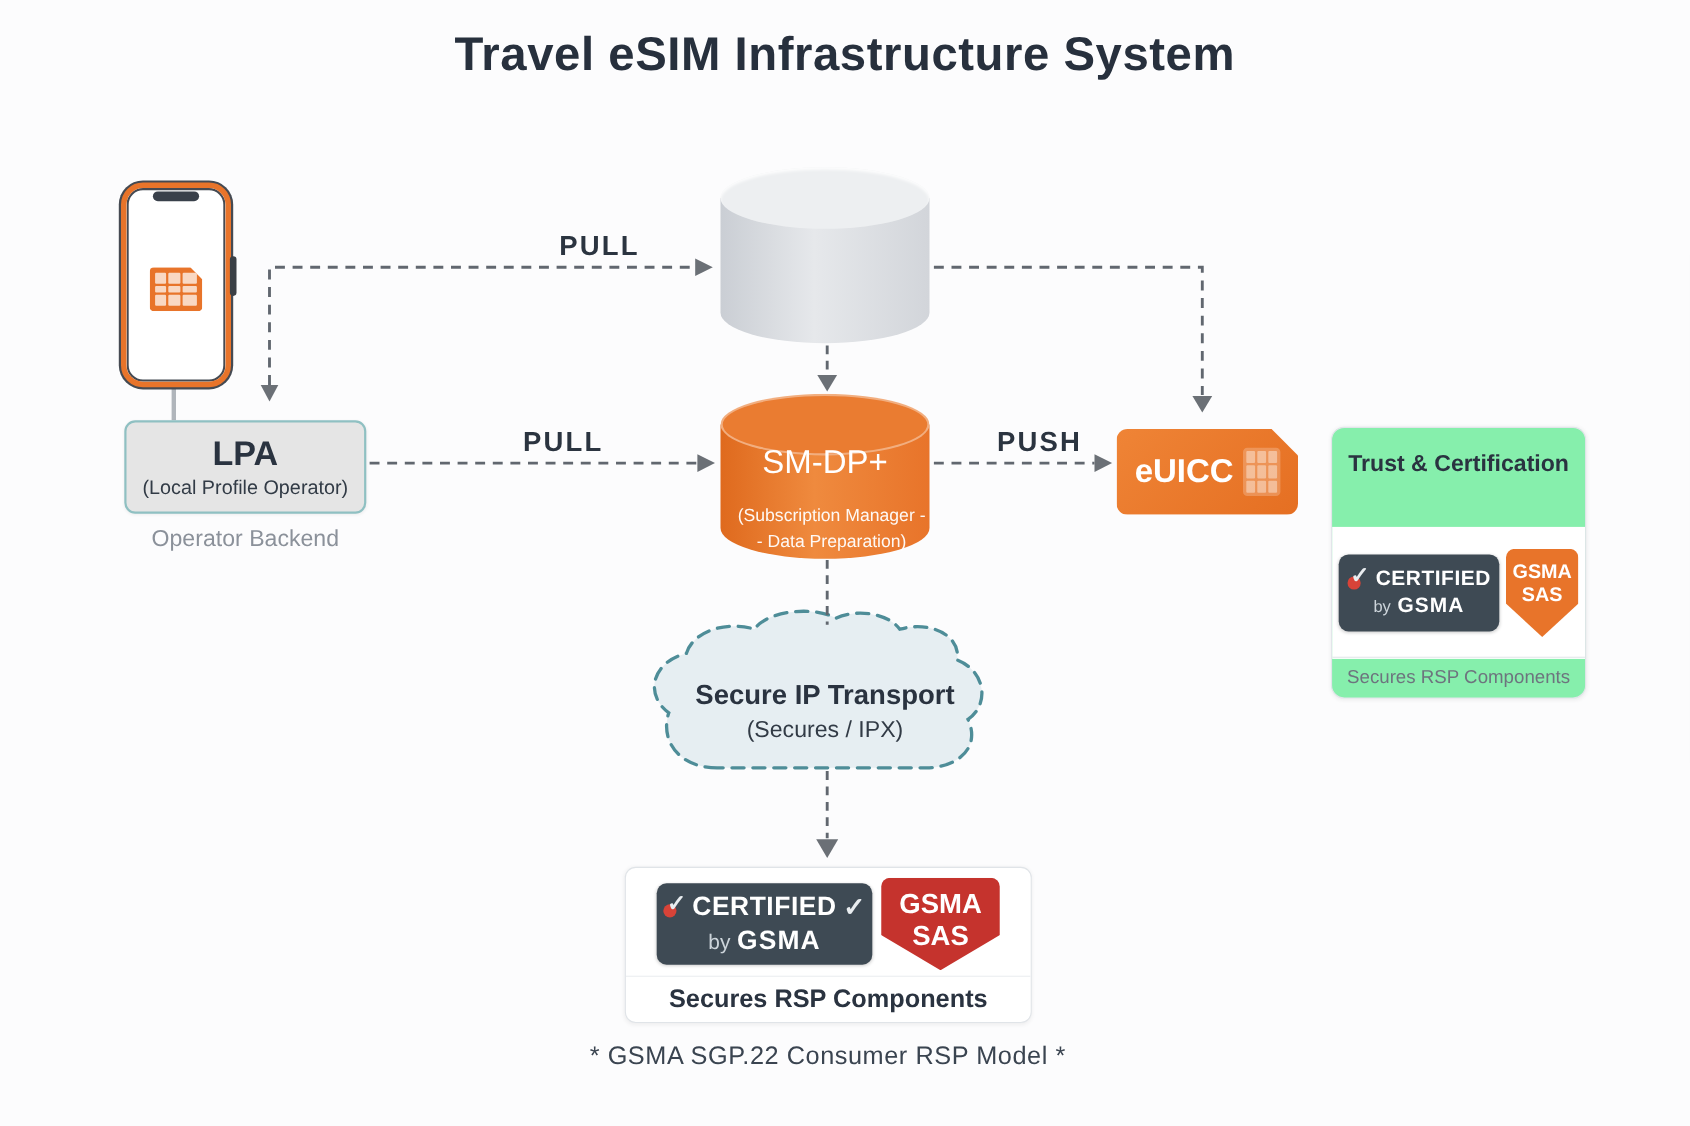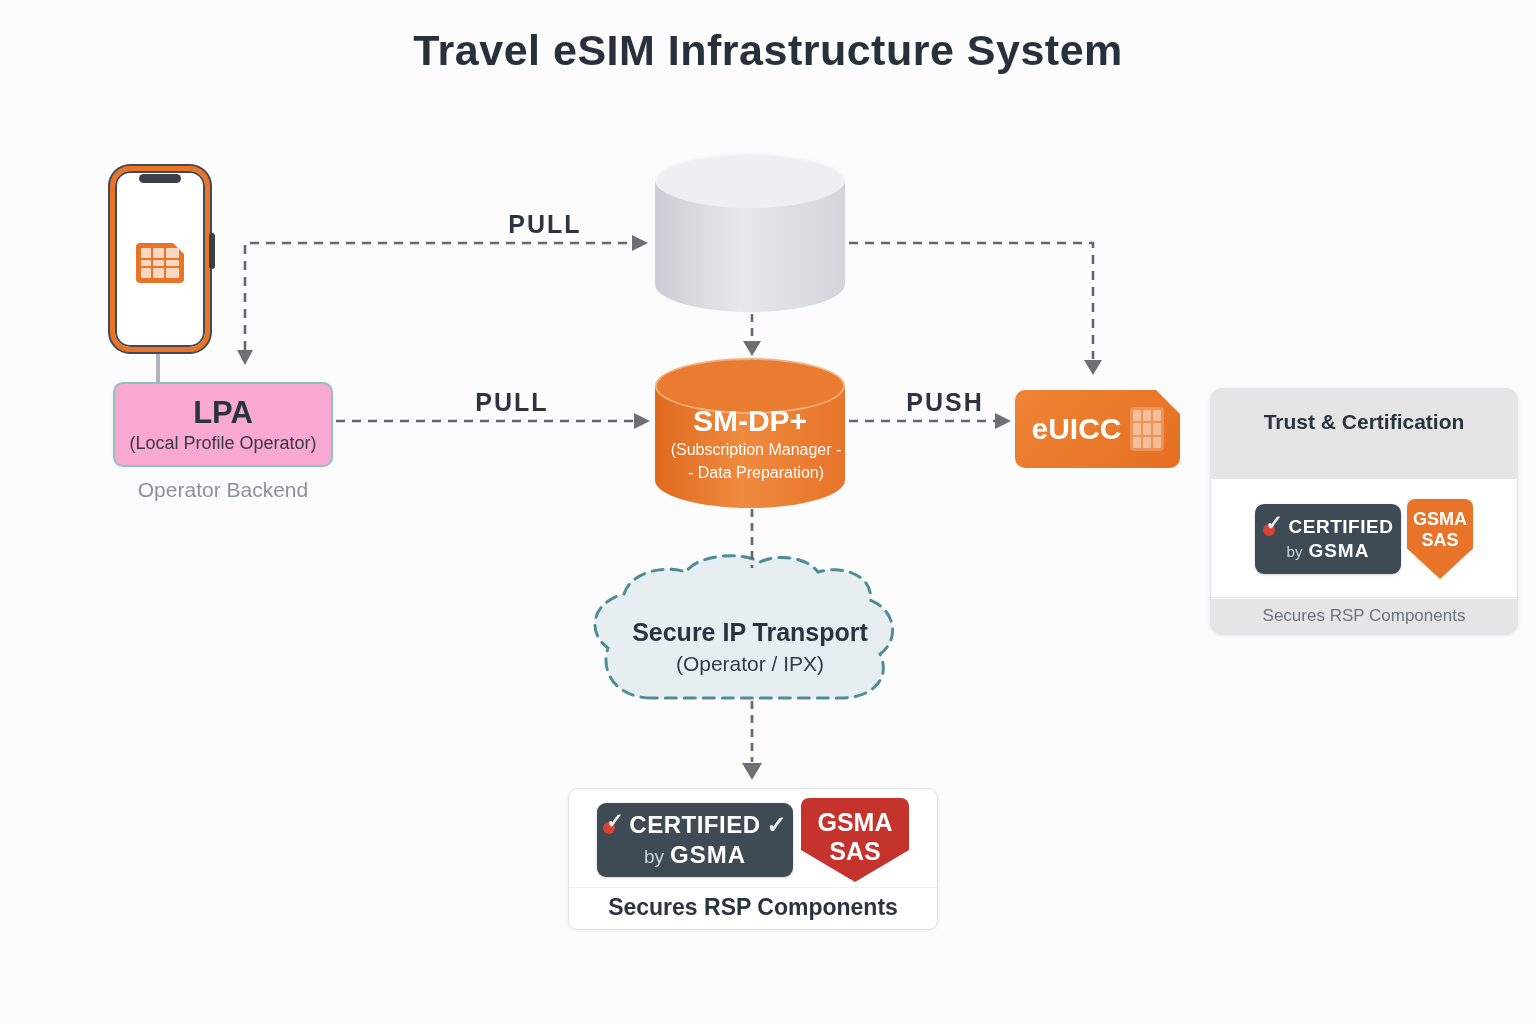--- a/index.html
+++ b/index.html
@@ -20,21 +20,21 @@
     box-shadow:0 0 0 2px #454a52, inset 0 0 0 2px #454a52; }
   .phone .notch { position:absolute; top:3px; left:50%; transform:translateX(-50%);
     width:42px; height:9px; background:#39404a; border-radius:5px; }
   .phone .side-btn { position:absolute; right:-10px; top:62px; width:6px; height:36px; background:#3a3f45; border-radius:3px; }
   .sim-icon { position:absolute; left:50%; top:72px; transform:translateX(-50%);
     width:48px; height:40px; background:#e8742a; border-radius:4px;
     clip-path:polygon(0 0, calc(100% - 11px) 0, 100% 11px, 100% 100%, 0 100%);
     display:grid; grid-template-columns:1fr 1fr 1.3fr; grid-template-rows:1fr 0.7fr 1fr; gap:2px; padding:5px; }
   .sim-icon i { background:rgba(255,255,255,0.72); border-radius:1px; }
   .lpa-box { position:absolute; left:113px; top:382px; width:220px; height:85px; z-index:2;
-    background:#f9a8d4; border:2px solid #8fc0c2; border-radius:10px;
+    background:#e5e5e5; border:2px solid #8fc0c2; border-radius:10px;
     display:flex; flex-direction:column; align-items:center; justify-content:center; gap:2px;
     box-shadow:0 1px 3px rgba(0,0,0,0.06); }
   .lpa-title { font-size:31px; font-weight:700; color:#2a3340; }
   .lpa-sub { font-size:18px; color:#323b46; }
   .operator-caption { position:absolute; left:93px; top:478px; width:260px; text-align:center; z-index:2;
     font-size:21px; color:#8b919a; }
 
   
   .cylinder { position:absolute; width:190px; z-index:2; }
   .cyl-top { position:absolute; top:0; left:0; width:190px; height:56px; border-radius:50%; }
@@ -46,21 +46,21 @@
   .smds .cyl-top { background:#edeff1; box-shadow:inset 0 2px 3px rgba(255,255,255,0.9); }
   .smds .cyl-body { background:linear-gradient(90deg,#caced4 0%, #e6e8eb 45%, #d2d5da 100%); }
   .smds .cyl-text { top:50px; }
   .smds-title { font-size:29px; font-weight:700; color:#333c46; margin-bottom:4px; }
   .smds-sub { font-size:16px; color:#7e8590; line-height:1.45; }
 
   .smdp { left:655px; top:358px; height:150px; }
   .smdp .cyl-top { background:#ea7c31; border:2px solid rgba(255,255,255,0.38); }
   .smdp .cyl-body { background:linear-gradient(90deg,#df6a1e 0%, #ef8a3e 45%, #e8742a 100%); }
   .smdp .cyl-text { top:46px; }
-  .smdp-title { font-size:30px; font-weight:700; color:#ffffff; margin-bottom:0; }
+  .smdp-title { font-size:30px; font-weight:400; color:#ffffff; margin-bottom:20px; }
   .smdp-sub { font-size:16px; color:rgba(255,255,255,0.95); line-height:1.45;padding-left:12px; }
 
   
   .euicc { position:absolute; left:1015px; top:390px; width:165px; height:78px; z-index:2;
     background:linear-gradient(135deg,#ef8436,#e56f22); border-radius:10px;
     clip-path:polygon(0 0, calc(100% - 24px) 0, 100% 24px, 100% 100%, 0 100%);
     display:flex; align-items:center; justify-content:center; gap:8px; }
   .euicc-label { font-size:30px; font-weight:700; color:#ffffff; }
   .chip-icon { width:34px; height:44px; background:rgba(255,255,255,0.22); border-radius:4px;
     display:grid; grid-template-columns:repeat(3,1fr); grid-template-rows:repeat(3,1fr); gap:2px; padding:3px; }
@@ -79,22 +79,22 @@
   .cert-row2 { display:flex; align-items:baseline; gap:6px; }
   .cert-by { color:#ccd4da; }
   .cert-brand { font-weight:700; letter-spacing:1px; }
 
   .sas-shield { color:#fff; border-radius:8px 8px 0 0;
     clip-path:polygon(0 0, 100% 0, 100% 62%, 50% 100%, 0 62%);
     display:flex; flex-direction:column; align-items:center; justify-content:flex-start; padding-top:10px;
     font-weight:700; line-height:1.15; }
 
   
-  .trust-card { position:absolute; left:1210px; top:388px; width:308px; height:247px; z-index:2;
-    background:#e5e5e5; border:1px solid #e2e5ea; border-radius:12px;
+  .trust-card { position:absolute; left:1210px; top:388px; width:232px; height:247px; z-index:2;
+    background:#86efac; border:1px solid #e2e5ea; border-radius:12px;
     box-shadow:0 1px 4px rgba(0,0,0,0.07); overflow:hidden; }
   .trust-title { padding-top:18px; text-align:center; font-size:21px; font-weight:700; color:#2a3340; line-height:1.4; }
   .trust-band { position:absolute; left:0; right:0; top:90px; height:120px; background:#ffffff;
     display:flex; align-items:center; justify-content:center; gap:6px; }
   .trust-band .certified-badge { width:146px; height:70px; font-size:19px; }
   .trust-band .certified-badge .cert-row2 { font-size:15px; }
   .trust-band .certified-badge .cert-brand { font-size:19px; }
   .trust-band .sas-shield { width:66px; height:80px; background:#e8742a; font-size:18px; }
   .trust-caption { position:absolute; left:0; right:0; bottom:0; height:37px; border-top:1px solid #e3e6ea;
     display:flex; align-items:center; justify-content:center; font-size:17px; color:#6d747e; }
@@ -234,21 +234,21 @@
       <div class="sas-shield">
         <span>GSMA</span>
         <span>SAS</span>
       </div>
     </div>
     <div class="trust-caption">Secures RSP Components</div>
   </div>
 
   <div class="cloud-text">
     <div class="cloud-title">Secure IP Transport</div>
-    <div class="cloud-sub">(Operator / IPX)</div>
+    <div class="cloud-sub">(Secures / IPX)</div>
   </div>
 
   <div class="bottom-card">
     <div class="bottom-band">
       <div class="certified-badge">
         <div class="cert-row1">
           <span class="cert-logo">
             <span class="dot"></span>
               <span class="stroke">✓</span>
           </span>
@@ -261,14 +261,15 @@
         </div>
       </div>
       <div class="sas-shield">
         <span>GSMA</span>
         <span>SAS</span>
       </div>
     </div>
     <div class="bottom-caption">Secures RSP Components</div>
   </div>
 
+  <div class="footnote" style="left:250px;">* GSMA SGP.22 Consumer RSP Model *</div>
 
 </div>
 
 </body></html>

